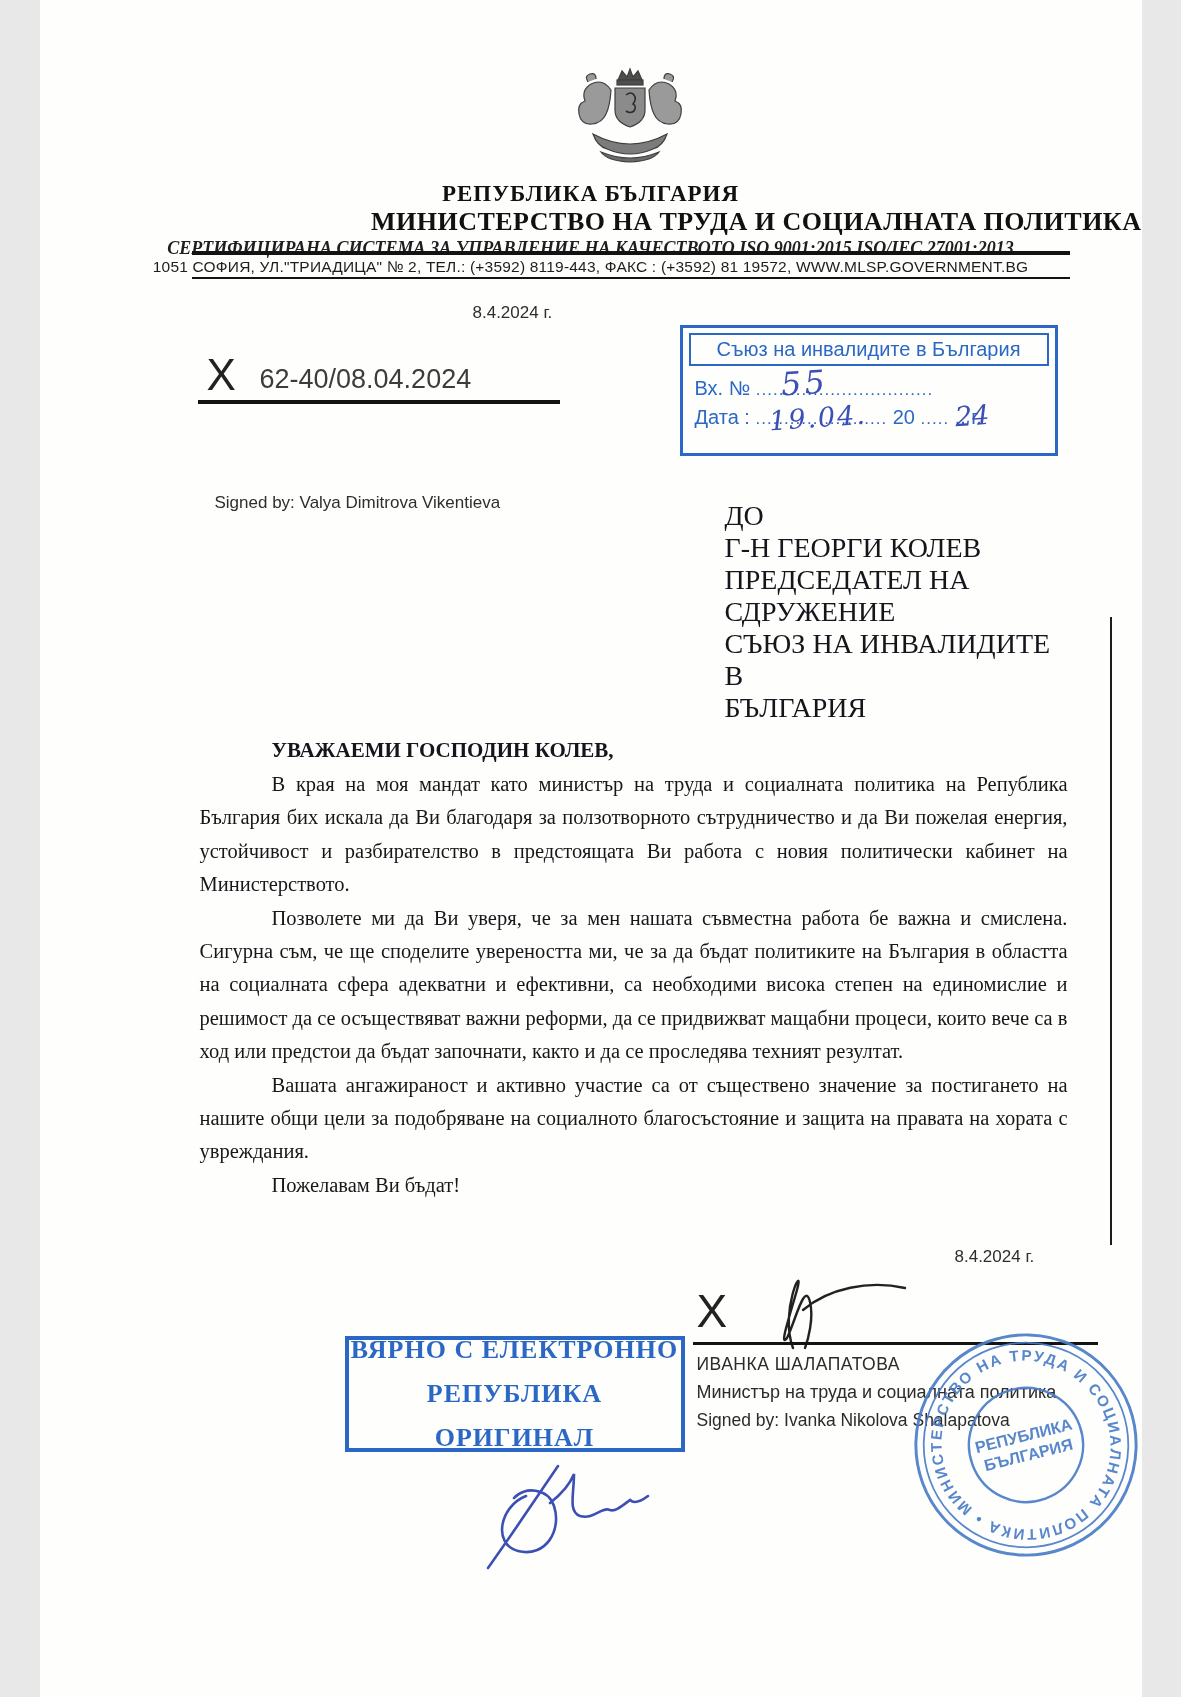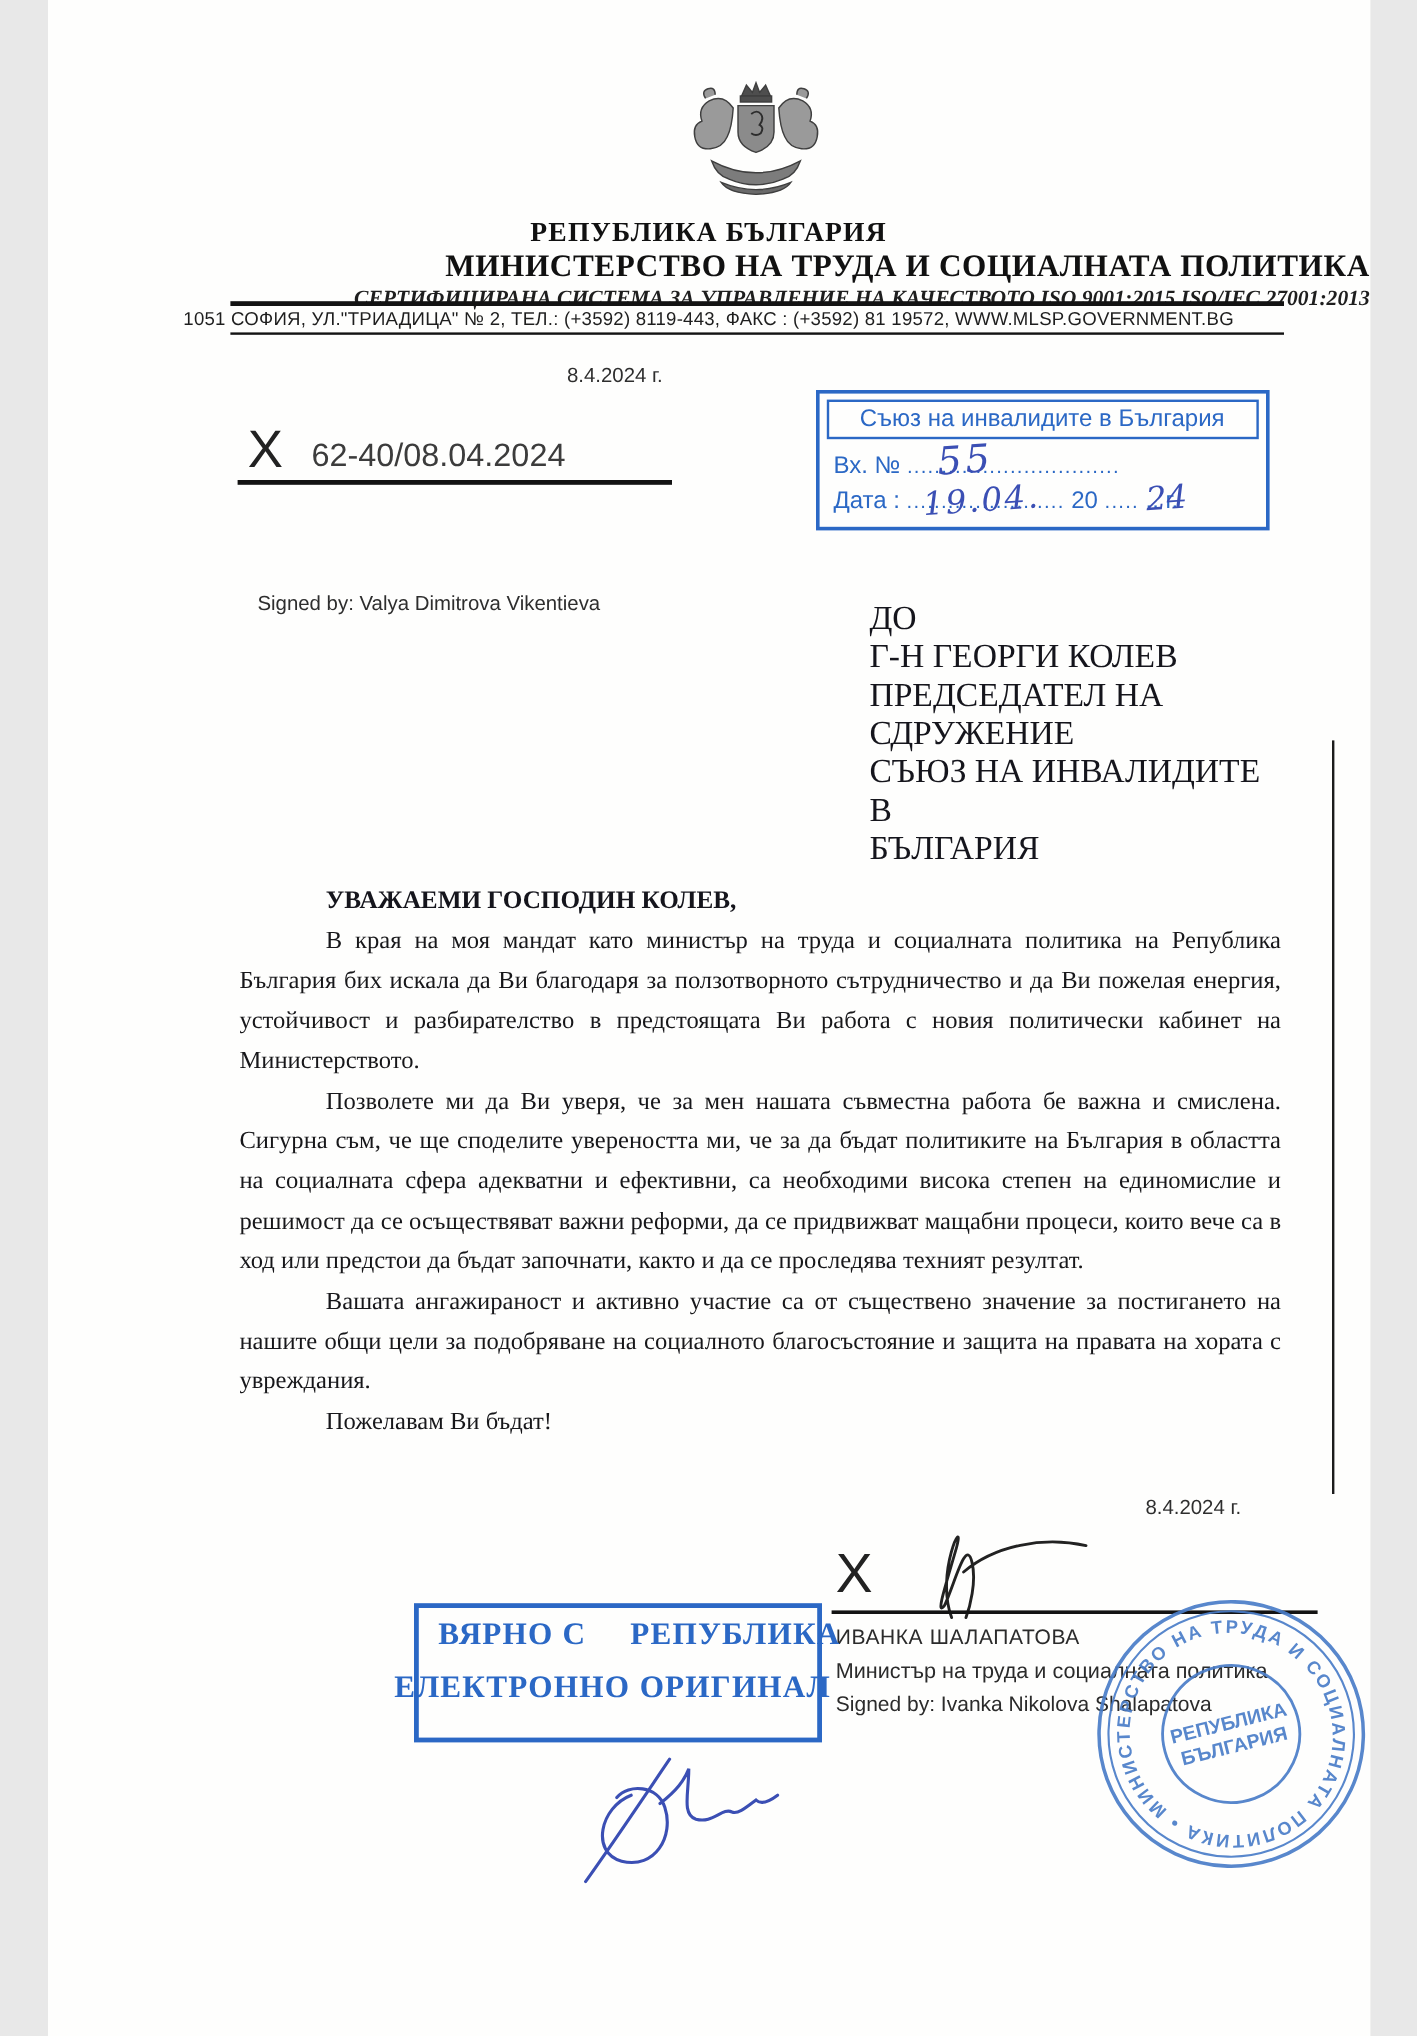--- a/index.html
+++ b/index.html
@@ -8,35 +8,35 @@
     background:#fefefd;overflow:hidden;
     font-family:"Liberation Serif",serif;color:#1c1c1c;
   }
   .abs{position:absolute;}
 
   
   .republic-title{left:0;top:181px;width:100%;text-align:center;
     font-size:23px;font-weight:bold;letter-spacing:1px;color:#111;}
   .ministry-title{left:0;top:207px;width:100%;text-align:right;
     font-size:26px;font-weight:bold;letter-spacing:.5px;color:#111;}
-  .cert-line{left:0;top:238px;width:100%;text-align:right;
+  .cert-line{left:0;top:238px;width:100%;text-align:center;
     font-size:18px;font-style:italic;font-weight:600;color:#1e1e1e;}
   .rule{background:#131313;}
   .addr-line{left:0;top:258px;width:100%;text-align:center;
     font-family:"Liberation Sans",sans-serif;font-size:15.5px;color:#1e1e1e;letter-spacing:.2px;}
 
   
   .top-date{left:433px;top:303px;font-family:"Liberation Sans",sans-serif;font-size:17px;color:#2e2e2e;}
   .x-top{left:167px;top:350px;font-family:"Liberation Sans",sans-serif;font-size:44px;color:#222;}
   .ref-num{left:220px;top:364px;font-family:"Liberation Sans",sans-serif;font-size:27px;color:#3c3c3c;}
   .signed-top{left:175px;top:493px;font-family:"Liberation Sans",sans-serif;font-size:17px;color:#2e2e2e;}
 
   
   .stamp-box{left:640px;top:325px;width:372px;border:3px solid #2b68c5;color:#2b68c5;
-    font-family:"Liberation Sans",sans-serif;padding-bottom:10px;}
+    font-family:"Liberation Sans",sans-serif;padding-bottom:24px;}
   .stamp-box .title-box{border:2px solid #2b68c5;margin:5px 6px;padding:3px 4px;
     text-align:center;font-size:20px;}
   .stamp-row{padding:6px 12px 0;font-size:20px;white-space:nowrap;}
   .dots{font-size:17px;letter-spacing:1px;}
   .hand{position:absolute;font-family:"DejaVu Serif",serif;font-style:italic;
     color:#3b4fb4;transform:rotate(-4deg);}
   .hand-55{left:98px;top:36px;font-size:32px;letter-spacing:3px;}
   .hand-1904{left:86px;top:74px;font-size:27px;letter-spacing:2px;}
   .hand-24{left:272px;top:72px;font-size:27px;}
 
@@ -54,21 +54,21 @@
 
   
   .bottom-date{left:915px;top:1247px;font-family:"Liberation Sans",sans-serif;font-size:17px;color:#2e2e2e;}
   .x-bottom{left:657px;top:1284px;font-family:"Liberation Sans",sans-serif;font-size:46px;color:#222;}
   .minister-name{left:657px;top:1354px;font-family:"Liberation Sans",sans-serif;font-size:17.5px;letter-spacing:.5px;color:#2b2b2b;}
   .minister-title{left:657px;top:1382px;font-family:"Liberation Sans",sans-serif;font-size:18px;color:#2b2b2b;}
   .signed-bottom{left:657px;top:1410px;font-family:"Liberation Sans",sans-serif;font-size:17.5px;color:#2b2b2b;}
 
   
   .certified-stamp{left:305px;top:1336px;width:332px;height:108px;border:4px solid #2b68c5;
-    display:flex;flex-direction:row;justify-content:center;text-align:center;
+    display:flex;flex-direction:column;justify-content:center;text-align:center;
     font-size:26px;font-weight:bold;letter-spacing:1px;line-height:44px;color:#2b68c5;}
 
   .round-stamp{left:868px;top:1327px;transform:rotate(-20deg);opacity:.92;}
 </style>
 </head>
 <body>
 
 <div class="page">
 
   <svg class="abs" style="left:515px;top:64px" width="150" height="118" viewBox="0 0 150 118">

